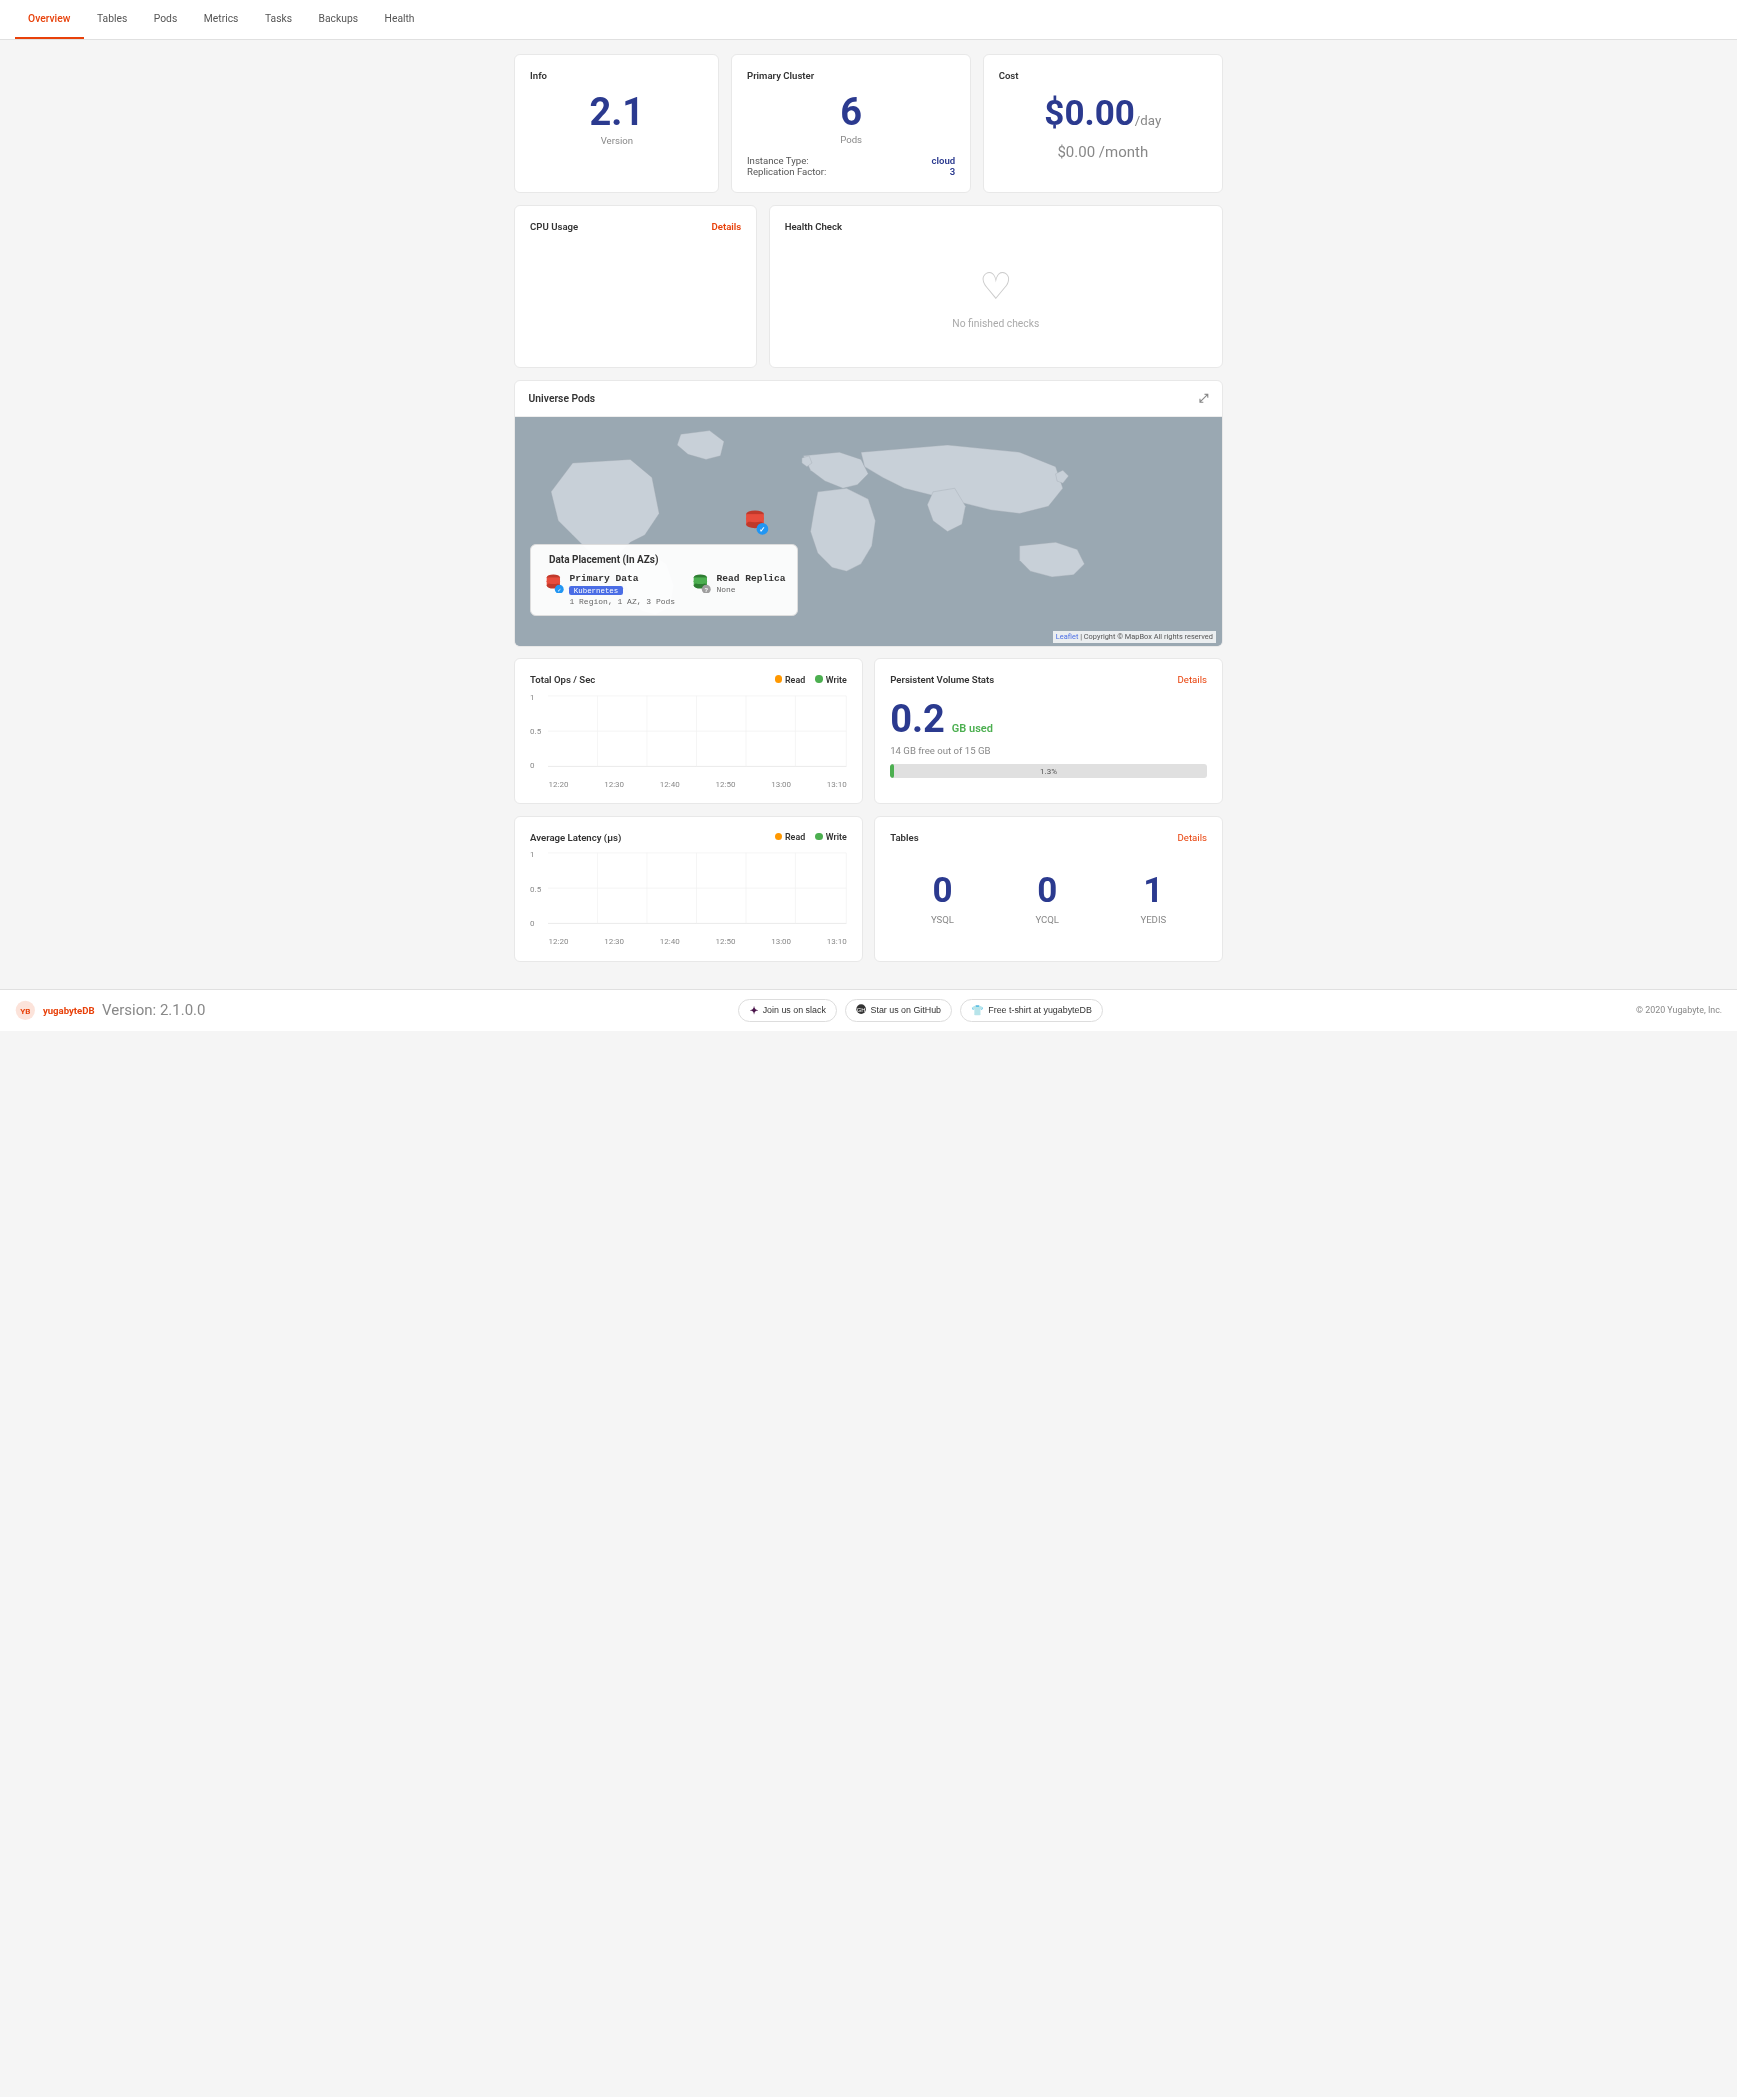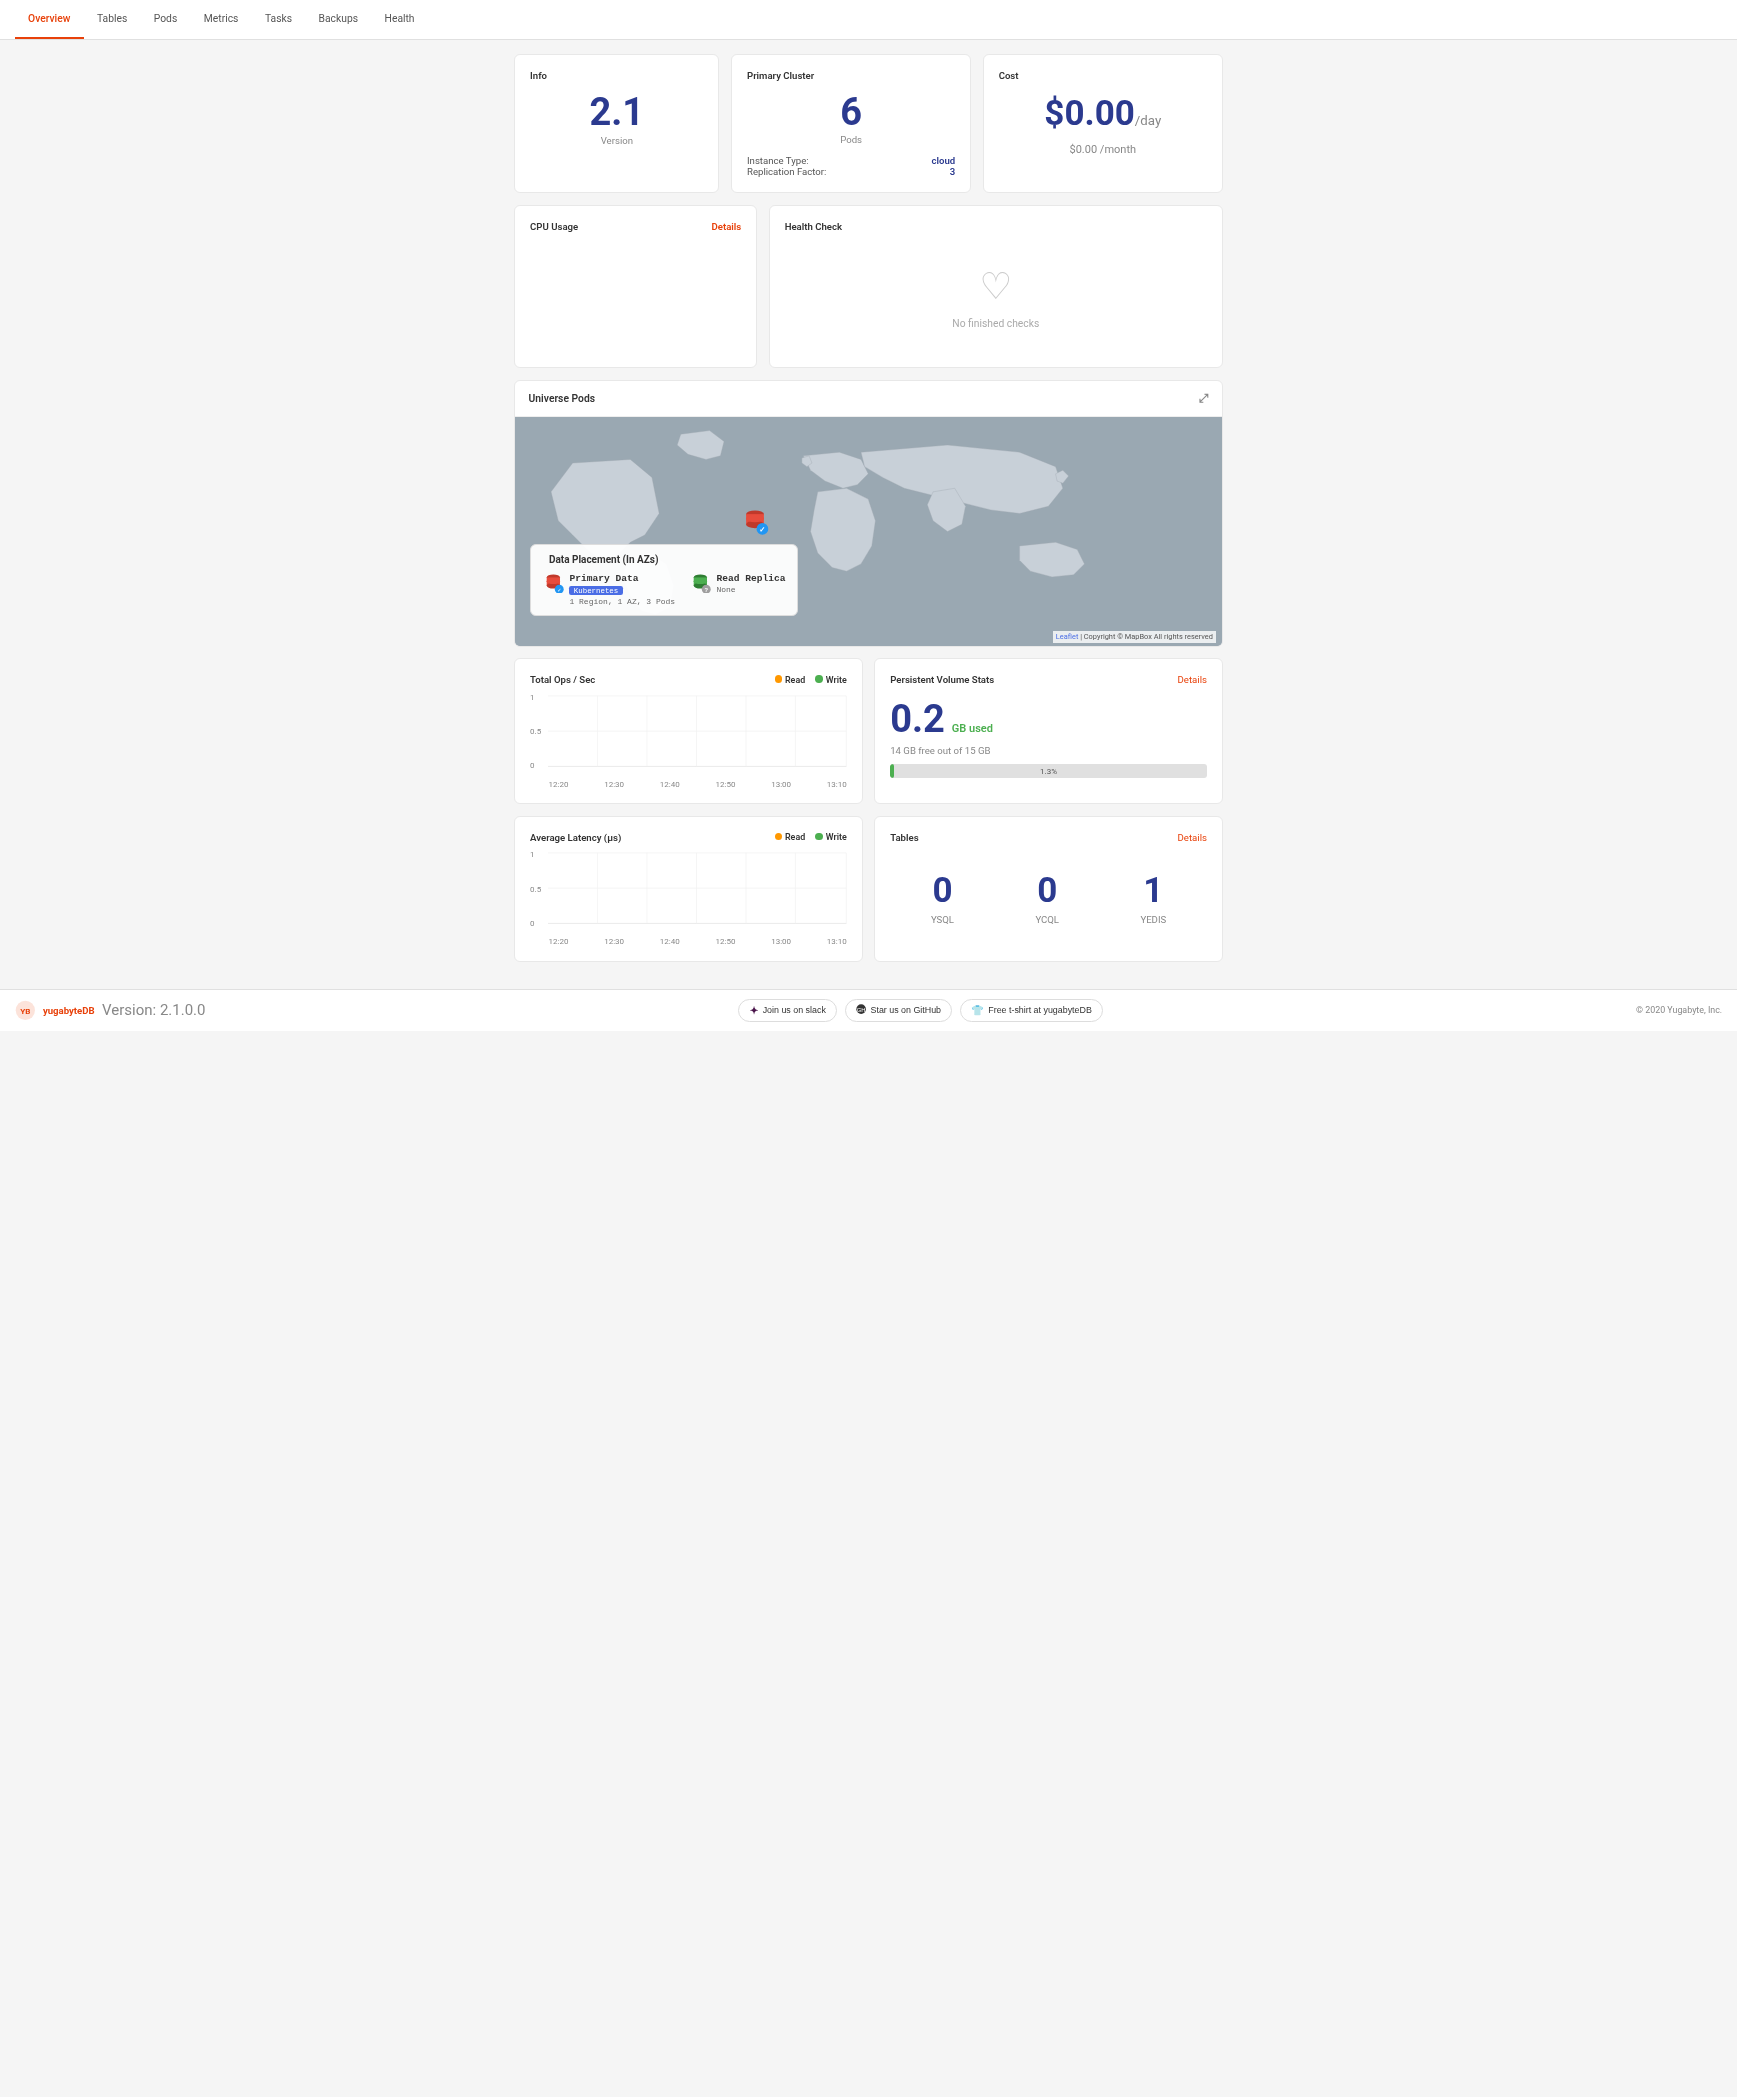--- a/index.html
+++ b/index.html
@@ -28,21 +28,21 @@
     .cluster-pods { font-size: 38px; font-weight: 700; color: #2b3a8f; text-align: center; line-height: 1; }
     .cluster-pods-label { text-align: center; color: #888; font-size: 9.6px; margin-top: 3px; margin-bottom: 10.3px; }
     .cluster-details { display: flex; flex-direction: column; gap: 0; }
     .cluster-row { display: flex; justify-content: space-between; font-size: 9.6px; color: #555; }
     .cluster-row span:last-child { color: #2b3a8f; font-weight: 600; }
 
     
     .card-cost { flex: 1.2; }
     .cost-amount { font-size: 35px; font-weight: 700; color: #2b3a8f; text-align: center; }
     .cost-per-day { font-size: 11.8px; font-weight: 400; color: #888; }
-    .cost-month { text-align: center; color: #888; font-size: 11px; margin-top: 5.9px; }
+    .cost-month { text-align: center; color: #888; font-size: 15px; margin-top: 5.9px; }
 
     
     .card-cpu { flex: 1; }
     .card-cpu .card-title { display: flex; justify-content: space-between; }
     .details-link { color: #e8410a; font-size: 9.6px; cursor: pointer; }
 
     
     .gauge-container { display: flex; flex-direction: column; align-items: center; padding: 7.4px 0; }
     .gauge-svg { width: 89px; height: 52px; }
     .gauge-value { font-size: 31px; font-weight: 700; color: #2b3a8f; margin-top: 3px; }

